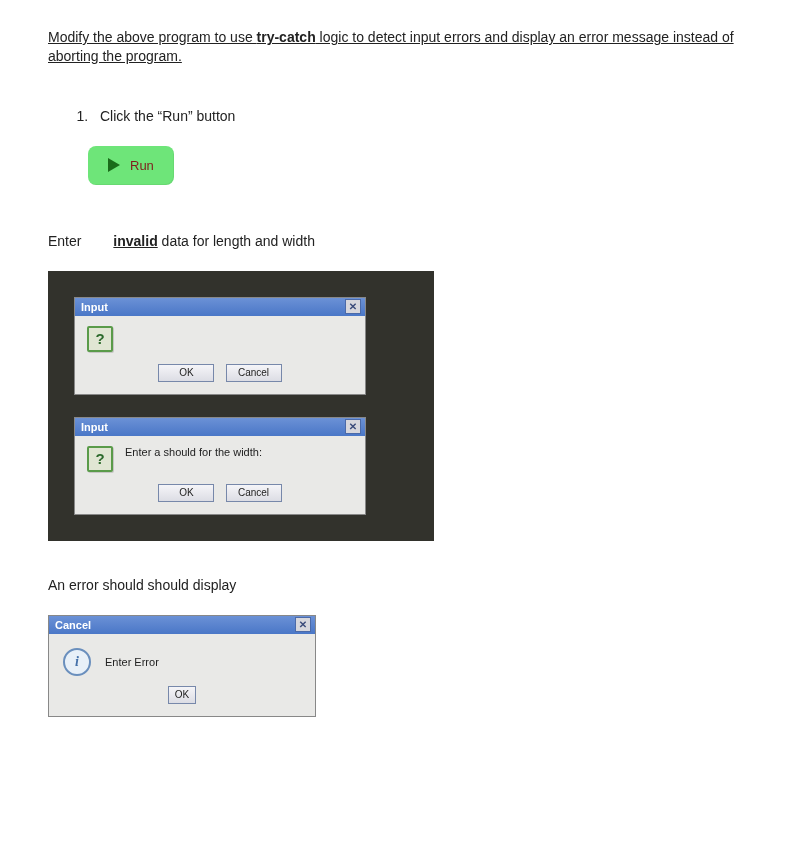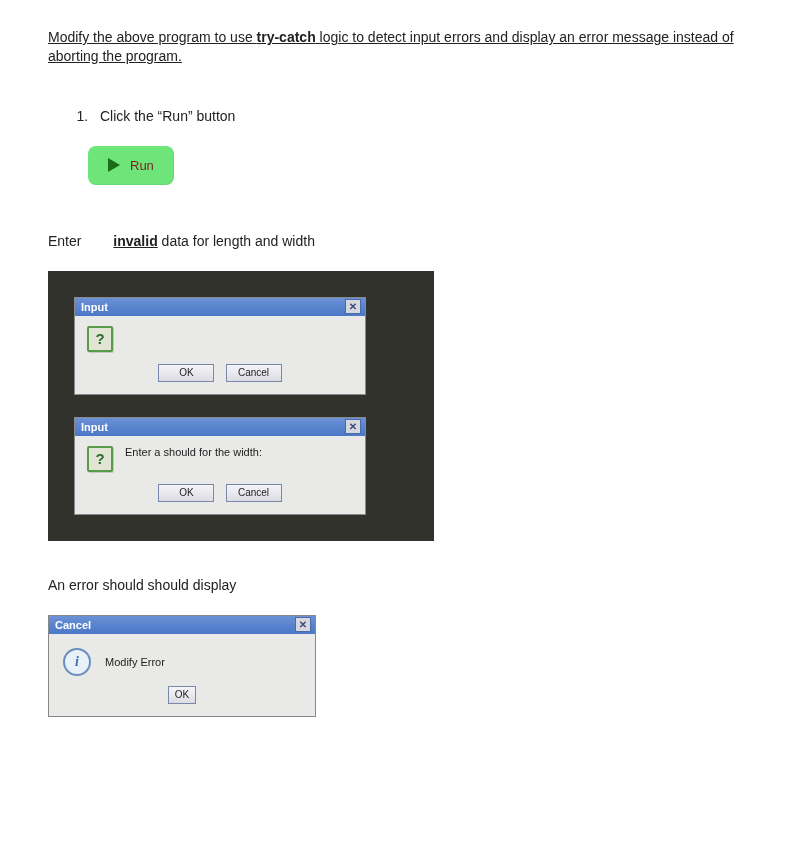--- a/index.html
+++ b/index.html
@@ -238,21 +238,21 @@
 
 
 <div class="dark-frame small">
   <div class="dialog msg">
     <div class="titlebar">
       <span>Cancel</span>
       <span class="closebox">✕</span>
     </div>
     <div class="msg-body">
       <div class="info-icon">i</div>
-      <span>Modify Error</span>
+      <span>Enter Error</span>
     </div>
     <div class="button-row">
       <span class="btn small">OK</span>
     </div>
   </div>
 </div>
 
 
 
 

